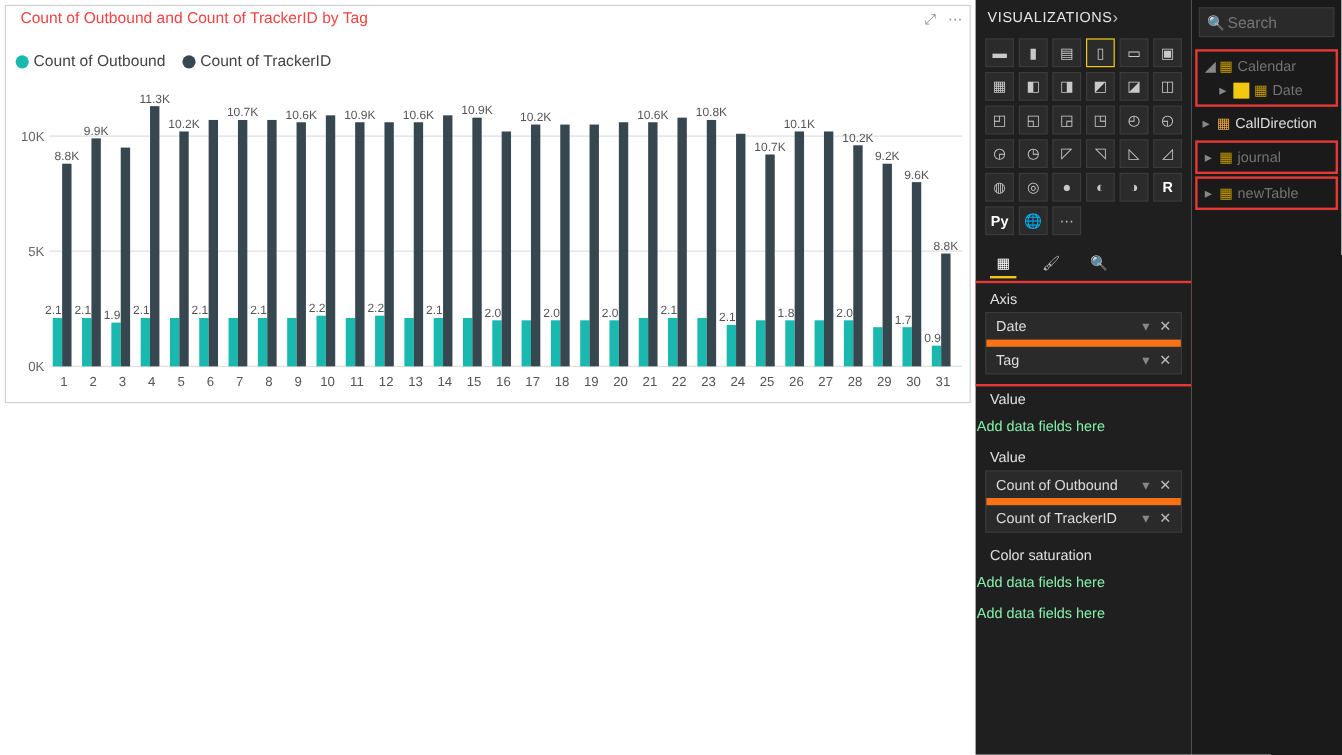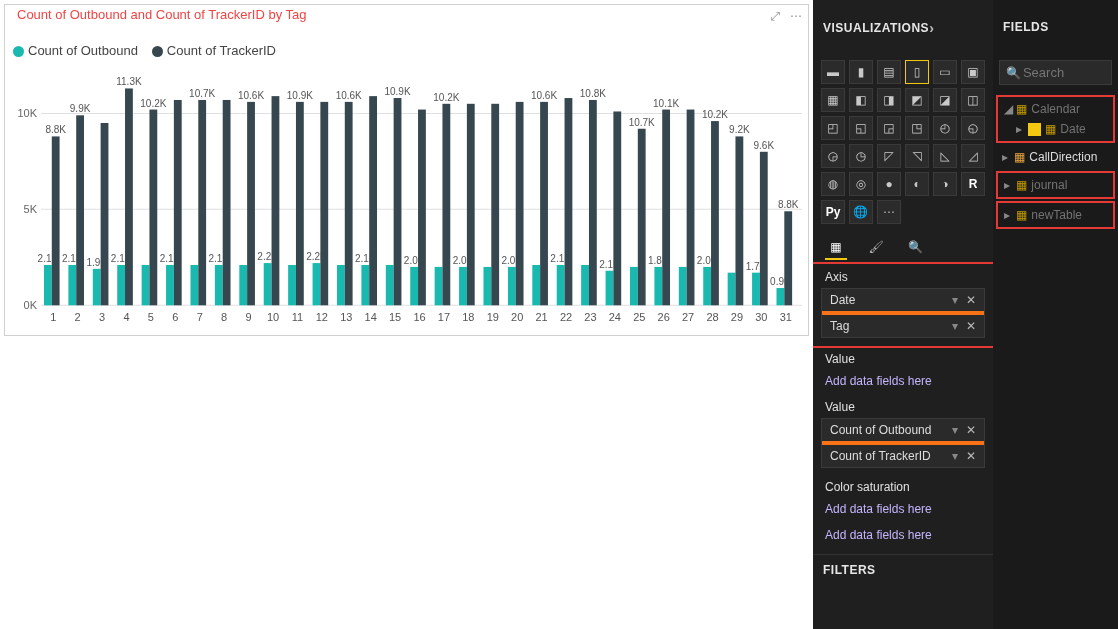--- a/index.html
+++ b/index.html
@@ -8,38 +8,38 @@
   #chart-card{flex:0 0 803px;border:1px solid #d0d0d0;margin:4px;position:relative;background:#fff;height:330px}
   #chart-title{position:absolute;left:12px;top:2px;color:#ef4444;font-size:13px}
   #chart-actions{position:absolute;right:6px;top:4px;display:flex;gap:10px;color:#8e8e8e}
   #chart-actions span{cursor:pointer}
   #legend{position:absolute;left:8px;top:38px;font-size:13px;color:#444}
   .swatch{display:inline-block;width:11px;height:11px;border-radius:50%;margin-right:4px;vertical-align:middle}
   
   #plot{position:absolute;left:6px;right:6px;top:60px;bottom:6px}
   
   #viz-panel{flex:0 0 180px;background:#1f1f1f;color:#e6e6e6;padding:0 0 0 0;overflow:hidden}
-  .panel-header{display:flex;align-items:center;padding:20px 10px;font-weight:700;letter-spacing:.5px}
+  .panel-header{display:flex;align-items:center;padding:6px 10px;font-weight:400;letter-spacing:.5px}
   .panel-header .chev{font-size:14px;color:#bbb}
   .viz-icons{display:flex;flex-wrap:wrap;gap:4px;padding:4px 8px}
   .viz-icon{width:22px;height:22px;display:flex;align-items:center;justify-content:center;background:#2b2b2b;border:1px solid #3a3a3a;font-size:12px;color:#c9c9c9}
   .viz-icon.sel{border:1px solid #f2c811}
   .viz-py{color:#ffffff;font-weight:700}
   .viz-r{color:#fff;font-weight:700}
   .viz-dots{background:none;border:none;color:#bbb}
   .tool-tabs{display:flex;gap:18px;padding:8px 12px 4px}
   .tool-tab{width:22px;height:22px;display:flex;align-items:center;justify-content:center;border-bottom:2px solid transparent;color:#bbb}
   .tool-tab.active{border-bottom:2px solid #f2c811;color:#fff}
   .well-label{padding:6px 12px 2px;font-size:12px;color:#e0e0e0}
   .well{margin:2px 8px 6px;background:#2a2a2a;border:1px solid #3a3a3a}
-  .well-item{display:flex;align-items:center;justify-content:space-between;padding:4px 8px;font-size:12px;color:#ddd;border-top:4px solid #f97316}
+  .well-item{display:flex;align-items:center;justify-content:space-between;padding:4px 8px;font-size:12px;color:#ddd;border-top:6px solid #f97316}
   .well-item:first-child{border-top:none}
   .well-item .x{color:#bbb;cursor:pointer}
   .well-item .dd{color:#888;margin-left:auto;margin-right:8px}
-  .well-placeholder{padding:6px 12px;color:#c4b5fd;font-size:12px}
+  .well-placeholder{padding:6px 1px;color:#86efac;font-size:12px}
   .hilite{outline:2px solid #e53935;outline-offset:0}
   
   #fields-panel{flex:0 0 125px;background:#1a1a1a;color:#e6e6e6}
   .search-box{margin:6px 6px 10px;background:#2a2a2a;border:1px solid #3a3a3a;display:flex;align-items:center;padding:3px 6px;color:#aaa}
   .search-box input{background:transparent;border:none;color:#ddd;width:100%;font-size:13px;outline:none}
   .field-row{display:flex;align-items:center;gap:4px;padding:3px 6px;font-size:12px}
   .field-row .caret{color:#888;width:8px;display:inline-block}
   .tbl-icon{color:#c49a00}
   .tbl-icon-w{color:#e8a33d}
   .field-name{color:#737373}
@@ -284,27 +284,23 @@
           <span class="dd">▾</span>
           <span class="x">✕</span>
         </div>
       </div>
 
     <div class="well-label">Color saturation</div>
     <div class="well-placeholder">Add data fields here</div>
 
     <div class="well-placeholder">Add data fields here</div>
 
-    <div class="filters-hdr">FILTERS</div>
   </div>
 
   <div id="fields-panel">
-    <div class="panel-header">
-      <span>FIELDS</span>
-    </div>
     <div class="search-box">
       <span>🔍</span>
       <input placeholder="Search" style="">
     </div>
     <div id="tables">
         <div class="field-block">
           <div class="field-row">
             <span class="caret">◢</span>
             <span class="tbl-icon">▦</span>
             <span class="field-name">Calendar</span>

